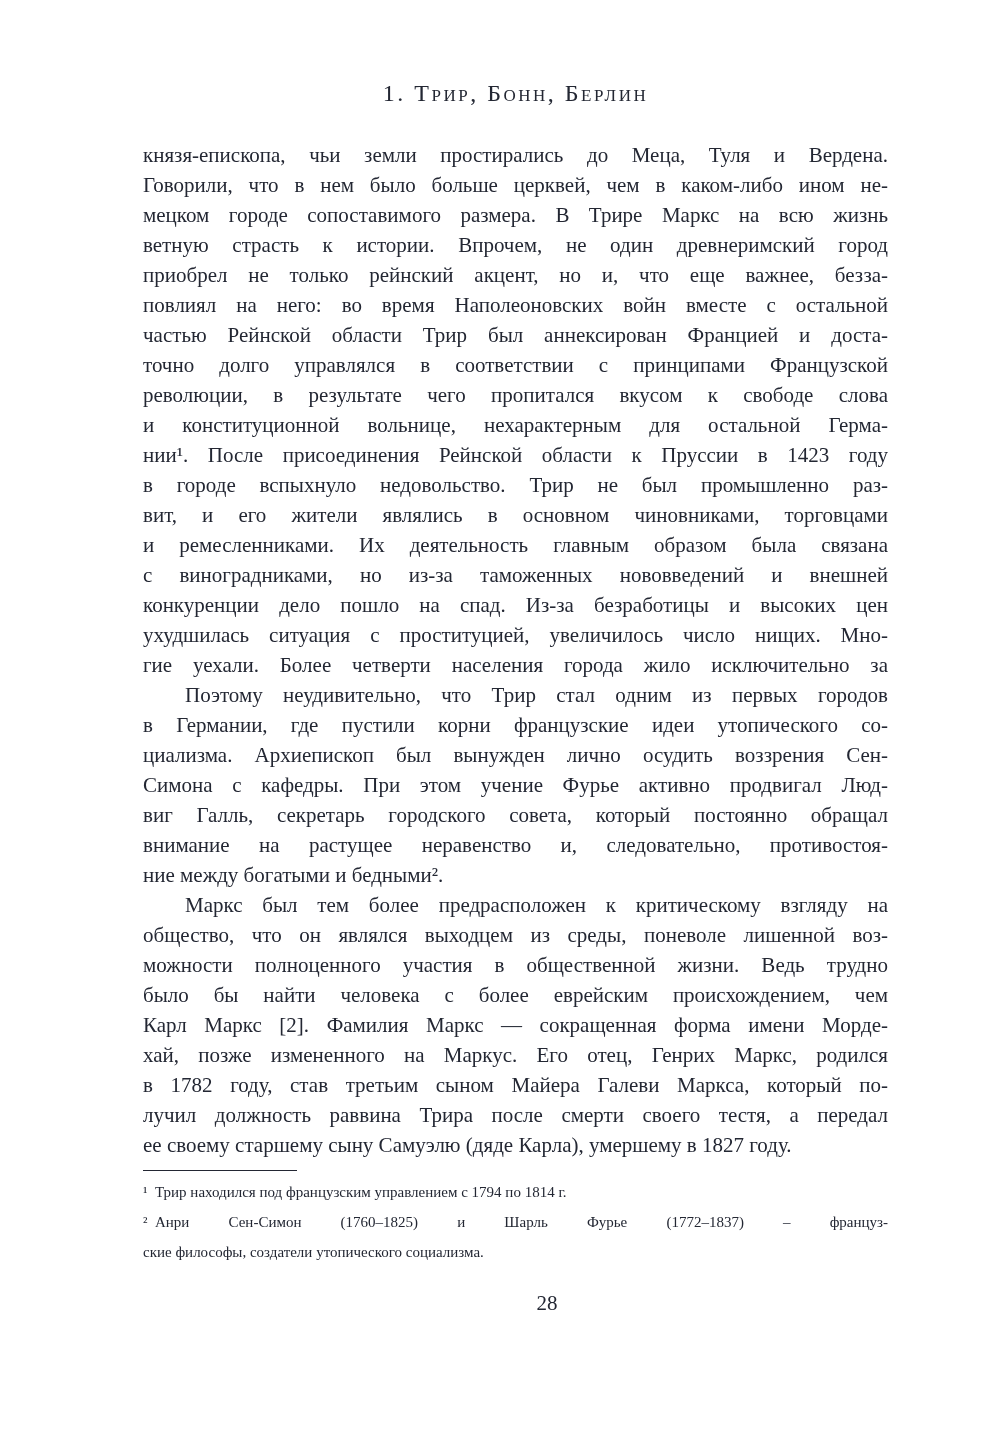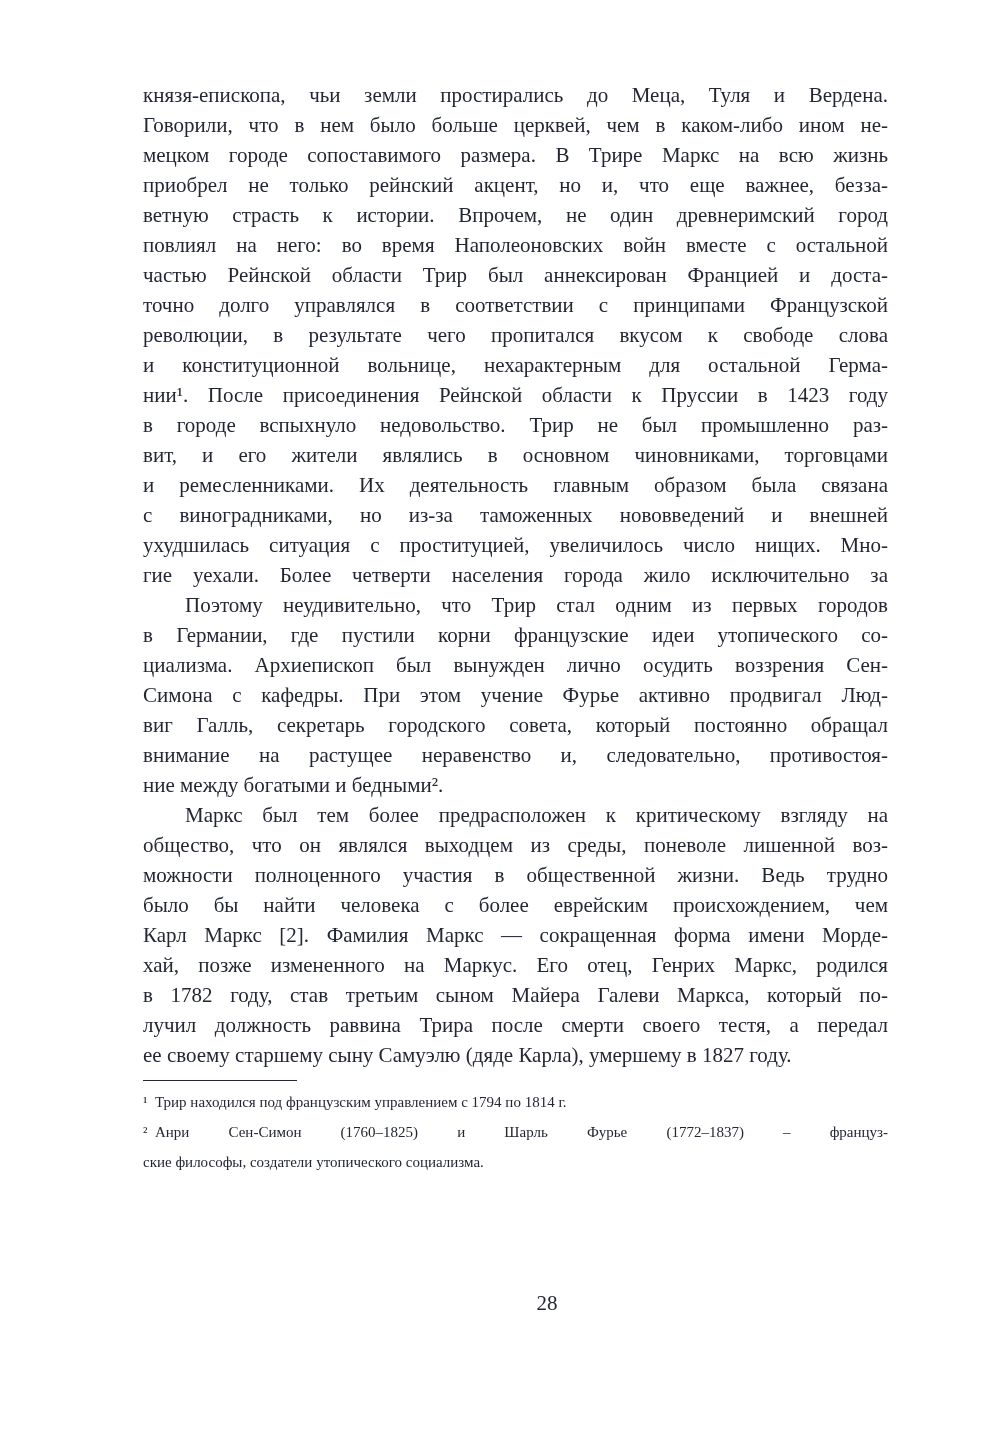--- a/index.html
+++ b/index.html
@@ -54,37 +54,39 @@
     line-height: 30px;
     font-feature-settings: "onum";
     padding-left: 47px;
   }
 </style>
 </head>
 <body>
 
 <div class="page">
   <div class="text-block">
+    <div class="chapter-header">1. Трир, Бонн, Берлин</div>
 
     <div class="body-text">
         <div class="line">князя-епископа, чьи земли простирались до Меца, Туля и Вердена.</div>
         <div class="line">Говорили, что в нем было больше церквей, чем в каком-либо ином не-</div>
         <div class="line">мецком городе сопоставимого размера. В Трире Маркс на всю жизнь</div>
+        <div class="line">ветную страсть к истории. Впрочем, не один древнеримский город</div>
         <div class="line">приобрел не только рейнский акцент, но и, что еще важнее, безза-</div>
-        <div class="line">ветную страсть к истории. Впрочем, не один древнеримский город</div>
         <div class="line">повлиял на него: во время Наполеоновских войн вместе с остальной</div>
         <div class="line">частью Рейнской области Трир был аннексирован Францией и доста-</div>
         <div class="line">точно долго управлялся в соответствии с принципами Французской</div>
         <div class="line">революции, в результате чего пропитался вкусом к свободе слова</div>
         <div class="line">и конституционной вольнице, нехарактерным для остальной Герма-</div>
         <div class="line">нии¹. После присоединения Рейнской области к Пруссии в 1423 году</div>
         <div class="line">в городе вспыхнуло недовольство. Трир не был промышленно раз-</div>
         <div class="line">вит, и его жители являлись в основном чиновниками, торговцами</div>
         <div class="line">и ремесленниками. Их деятельность главным образом была связана</div>
         <div class="line">с виноградниками, но из-за таможенных нововведений и внешней</div>
+        <div class="line">конкуренции дело пошло на спад. Из-за безработицы и высоких цен</div>
         <div class="line">ухудшилась ситуация с проституцией, увеличилось число нищих. Мно-</div>
         <div class="line">гие уехали. Более четверти населения города жило исключительно за</div>
         <div class="line indent">Поэтому неудивительно, что Трир стал одним из первых городов</div>
         <div class="line">в Германии, где пустили корни французские идеи утопического со-</div>
         <div class="line">циализма. Архиепископ был вынужден лично осудить воззрения Сен-</div>
         <div class="line">Симона с кафедры. При этом учение Фурье активно продвигал Люд-</div>
         <div class="line">виг Галль, секретарь городского совета, который постоянно обращал</div>
         <div class="line">внимание на растущее неравенство и, следовательно, противостоя-</div>
         <div class="line last">ние между богатыми и бедными².</div>
         <div class="line indent">Маркс был тем более предрасположен к критическому взгляду на</div>

